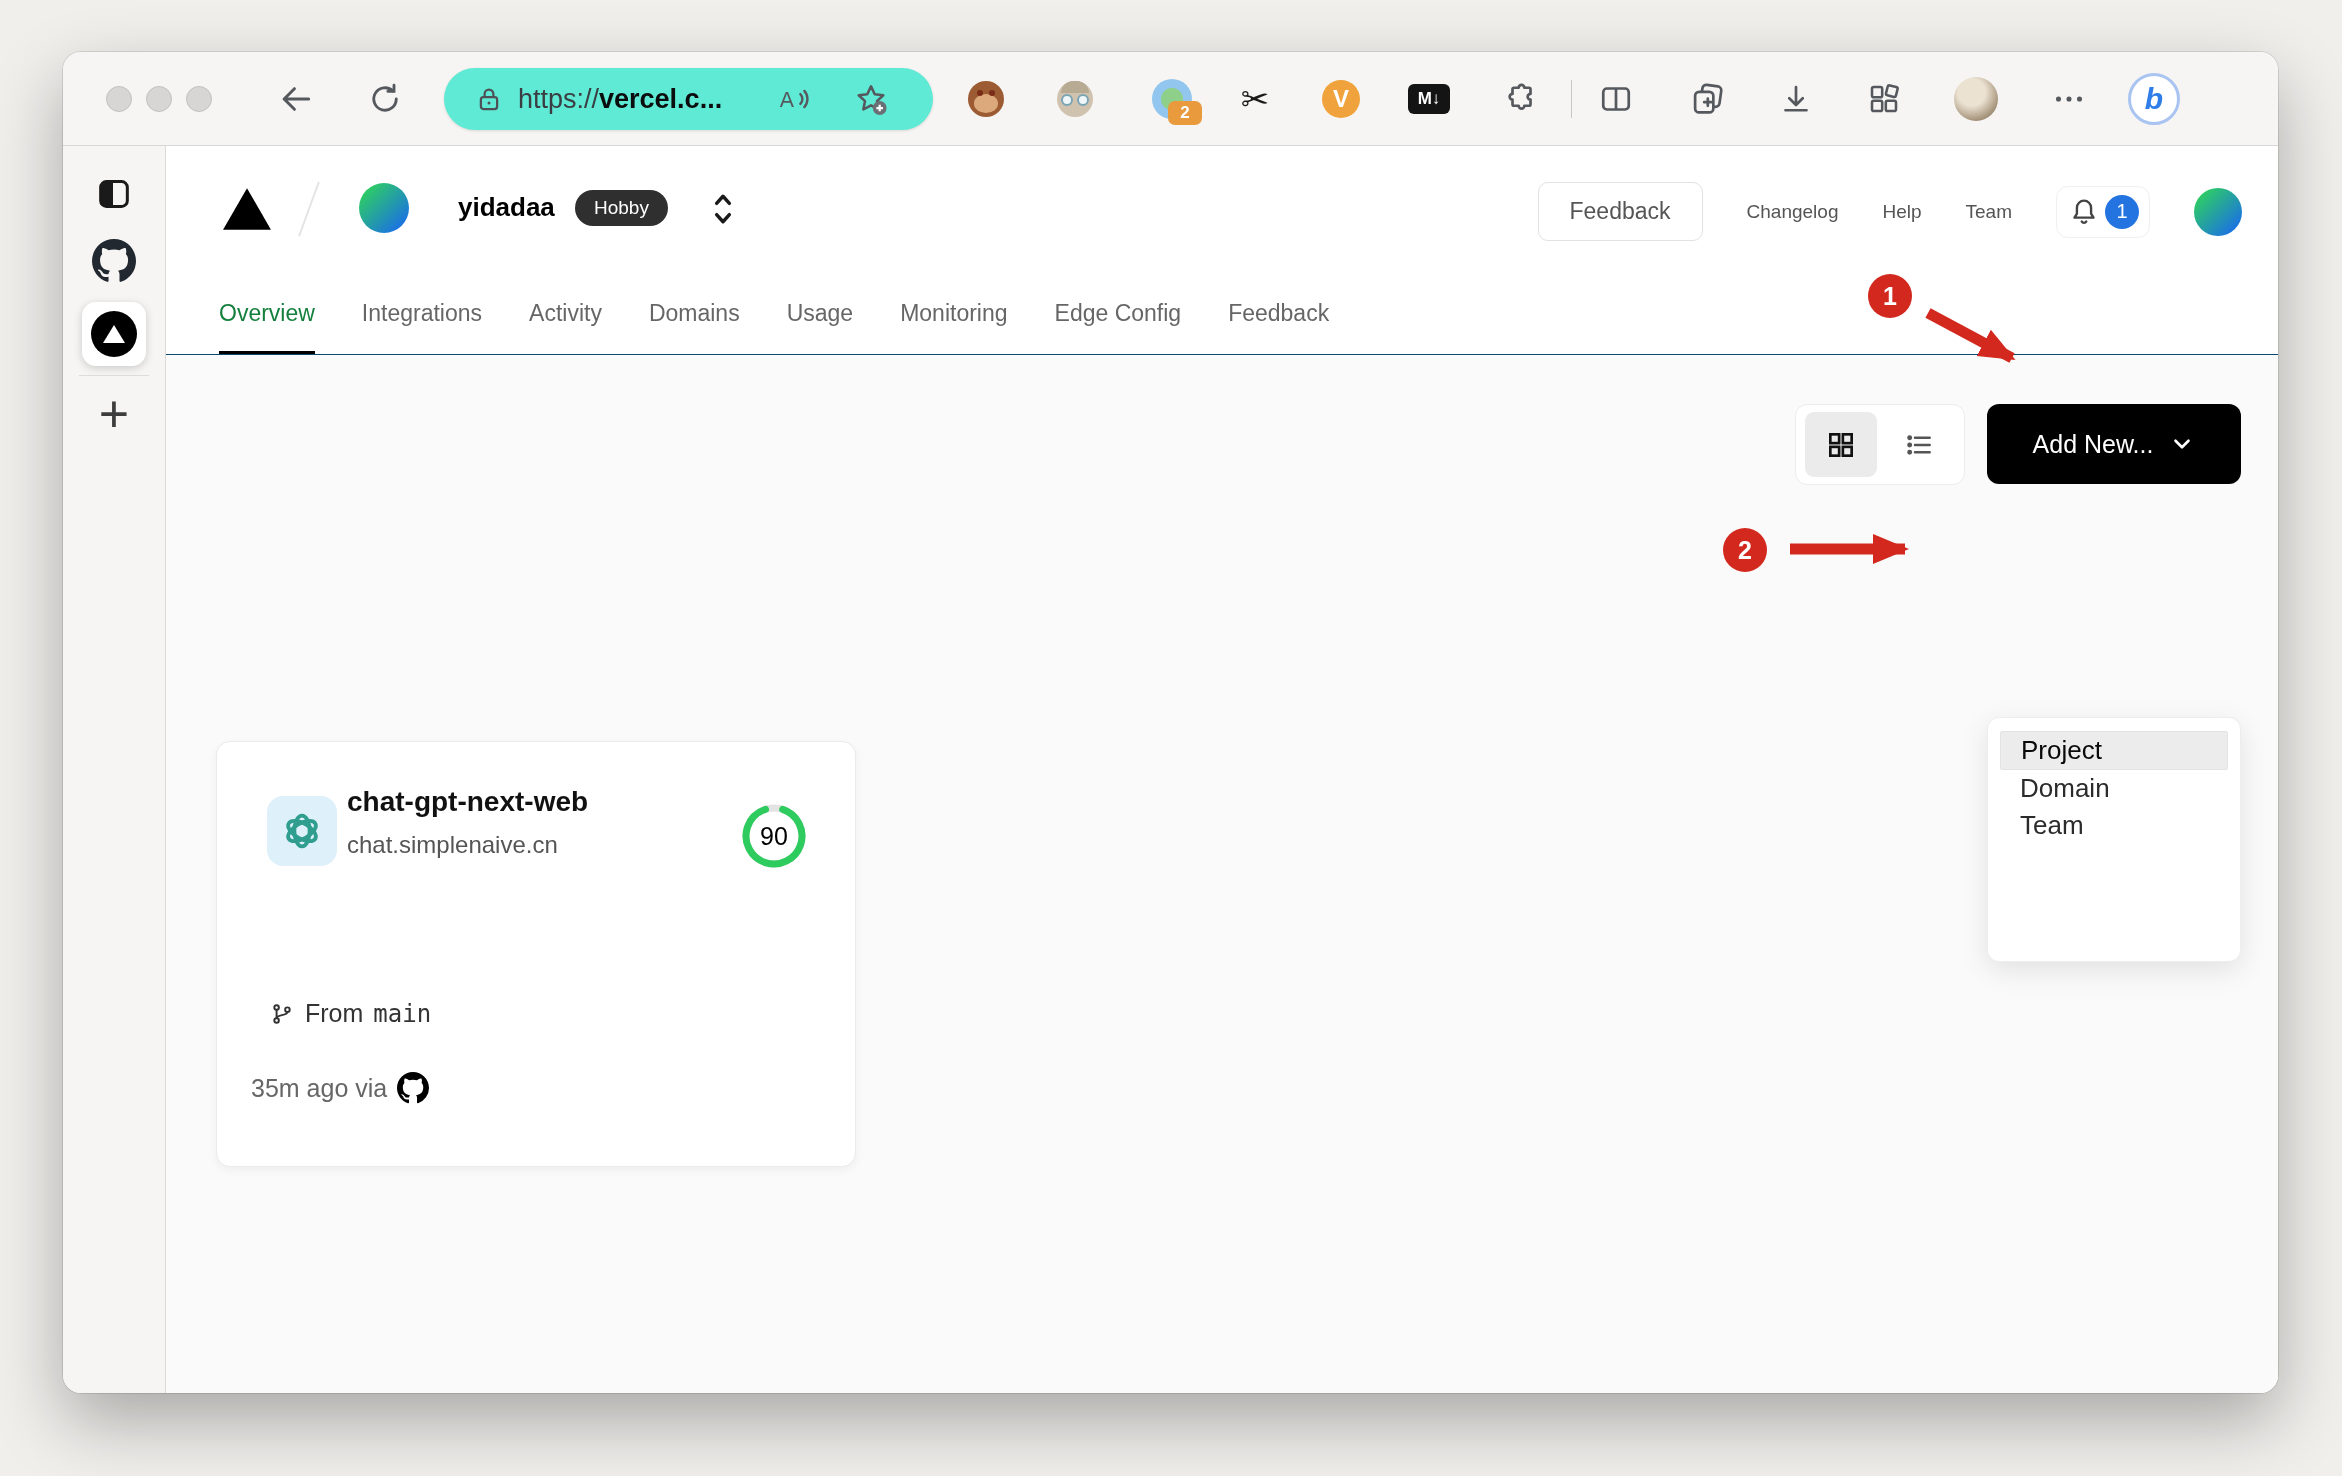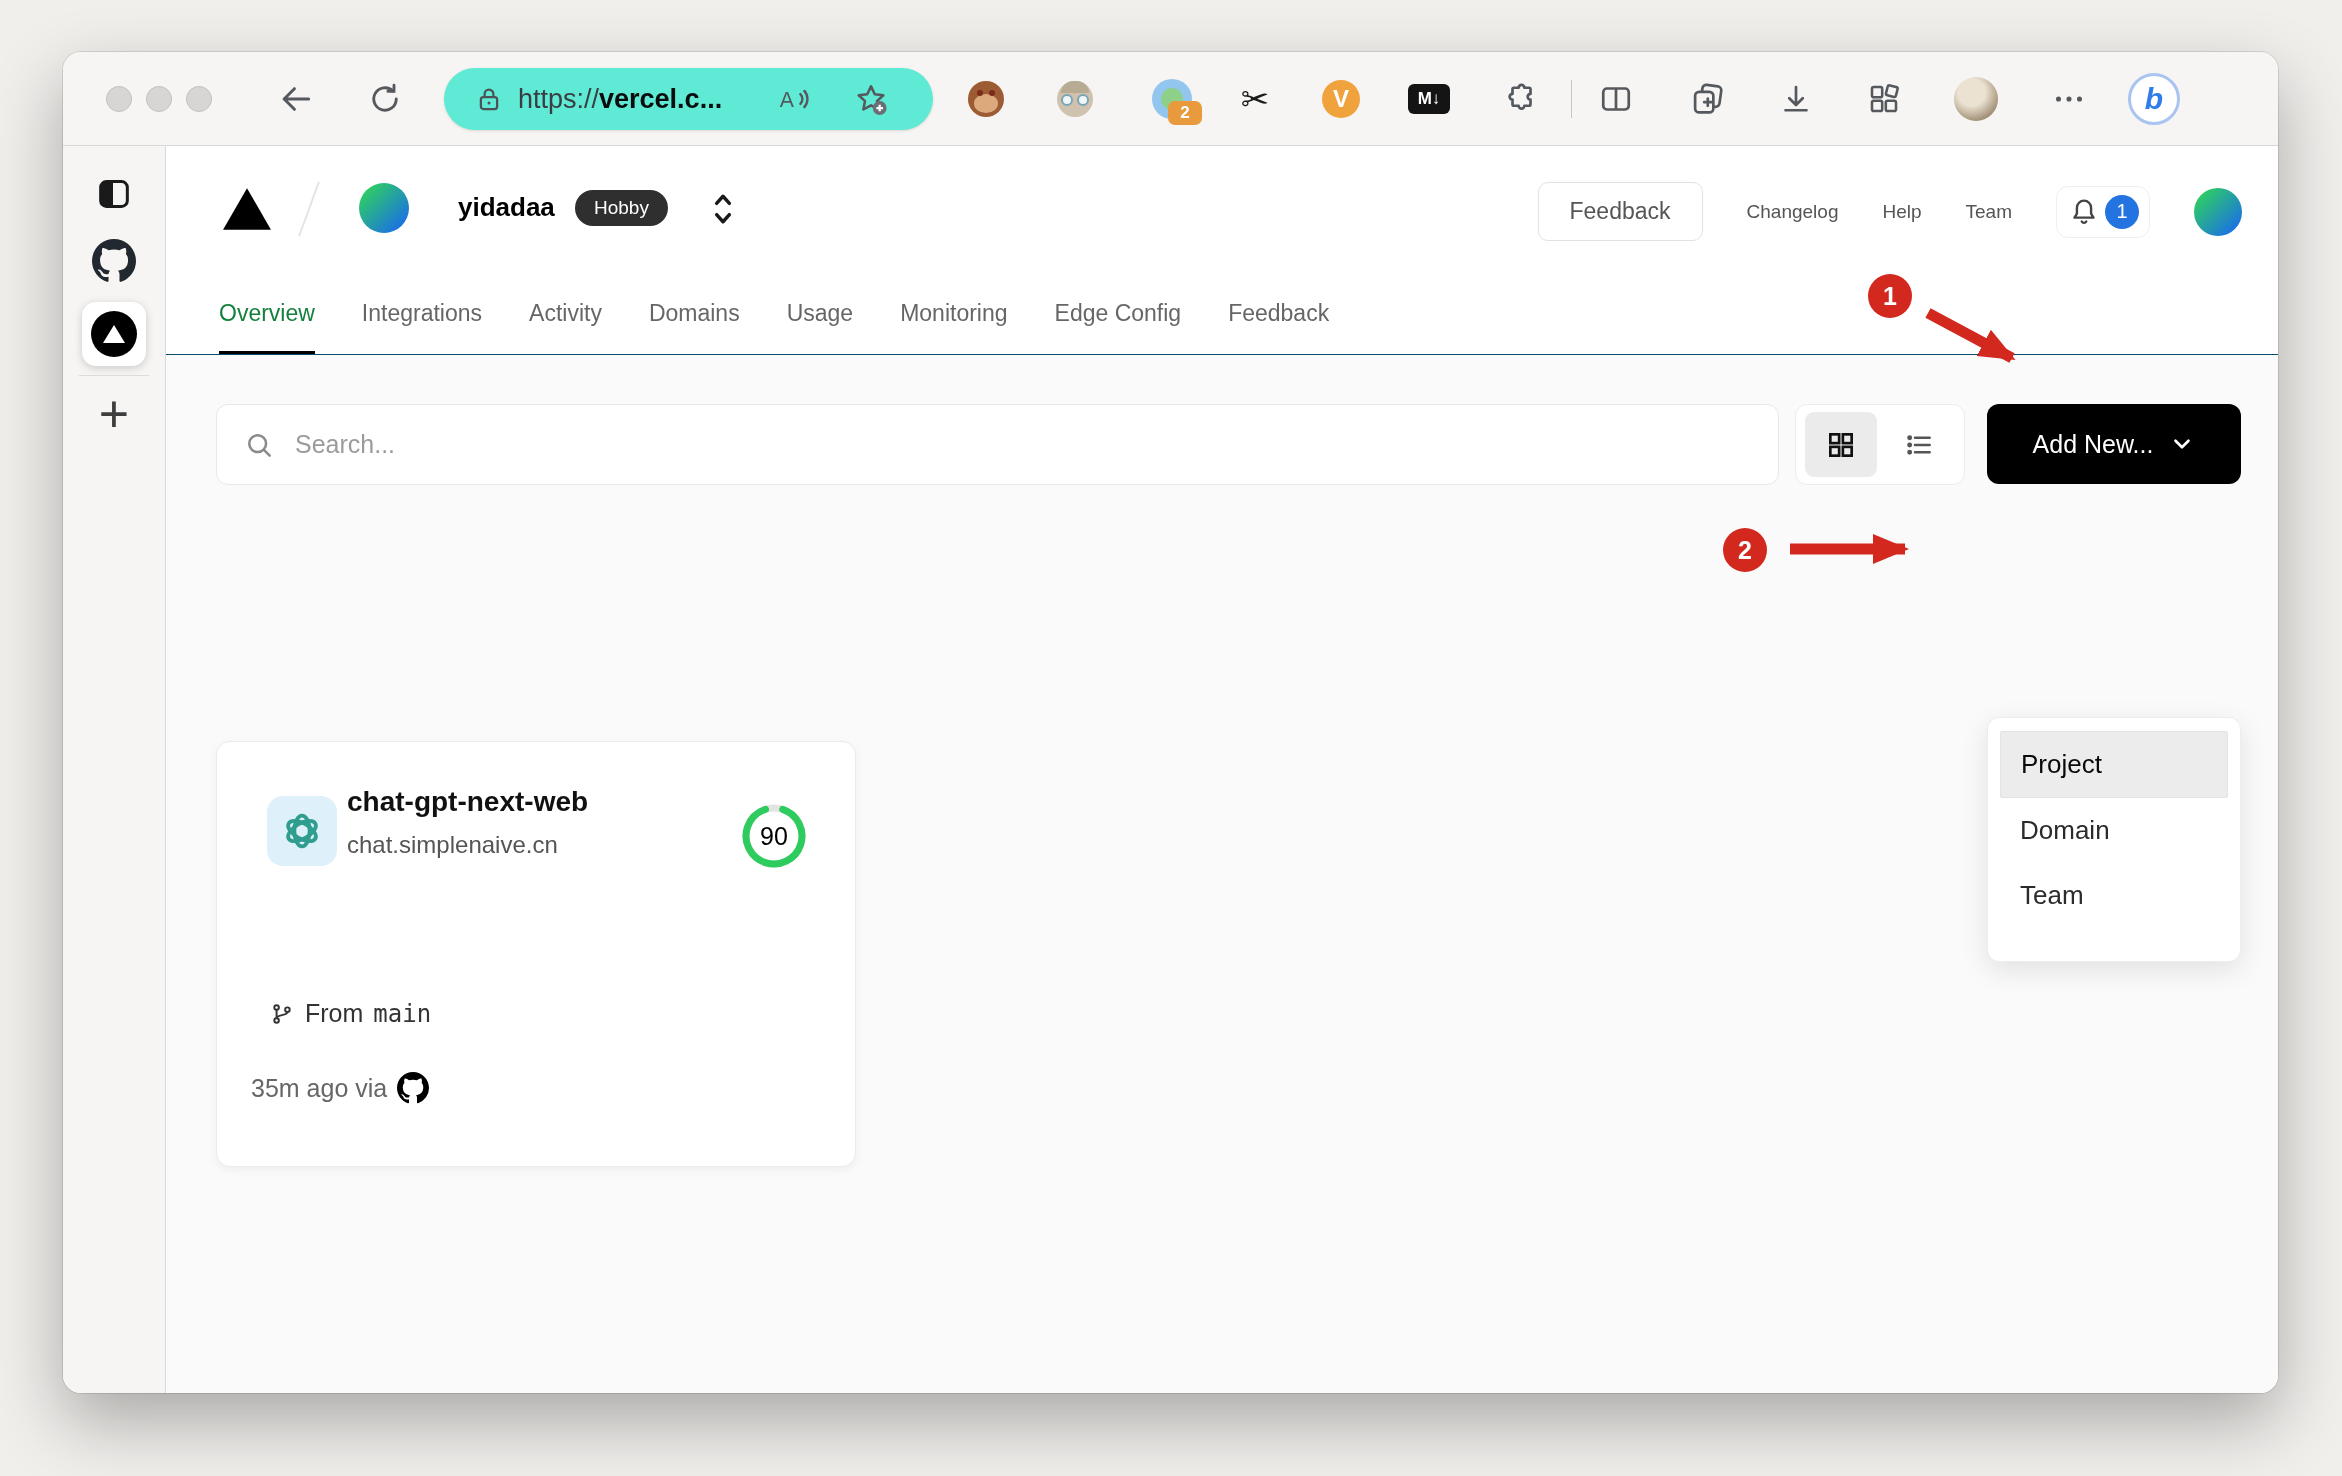--- a/index.html
+++ b/index.html
@@ -78,21 +78,21 @@
   #list-btn{width:72px;height:65px;display:flex;align-items:center;justify-content:center;}
   #addnew-btn{
     position:absolute;left:1821px;top:49px;width:254px;height:80px;background:#000;border-radius:12px;
     color:#fff;font-size:25px;display:flex;align-items:center;justify-content:center;gap:16px;
   }
   
   #dropdown{
     position:absolute;left:1821px;top:362px;width:254px;height:245px;background:#fff;border:1px solid #ededed;
     border-radius:12px;box-shadow:0 8px 28px rgba(0,0,0,.10);padding:13px 12px;box-sizing:border-box;
   }
-  .dd-item{font-size:26px;color:#2b2b2b;padding:17px 20px;border-radius:2px;}
+  .dd-item{font-size:26px;color:#2b2b2b;padding:3px 20px;border-radius:2px;}
   .dd-item.hl{background:#ececec;color:#0a0a0a;border:1px solid #e3e3e3;}
   
   #card{
     position:absolute;left:50px;top:386px;width:640px;height:426px;background:#fff;border:1px solid #ebebeb;
     border-radius:14px;box-shadow:0 3px 10px rgba(0,0,0,.05);box-sizing:border-box;
   }
   #card-icon{position:absolute;left:50px;top:54px;width:70px;height:70px;background:#def0fa;border-radius:16px;display:flex;align-items:center;justify-content:center;}
   #card-title{position:absolute;left:130px;top:44px;font-size:28px;font-weight:bold;color:#111;}
   #card-domain{position:absolute;left:130px;top:89px;font-size:24px;color:#555;}
   #score-wrap{position:absolute;left:521px;top:58px;width:72px;height:72px;}
@@ -300,29 +300,20 @@
         <span class="tab">Domains</span>
         <span class="tab">Usage</span>
         <span class="tab">Monitoring</span>
         <span class="tab">Edge Config</span>
         <span class="tab">Feedback</span>
       </div>
     </div>
 
     <div id="section">
 
-      <div id="searchbar">
-        <span style="margin:0 18px 0 26px;display:flex">
-          <svg width="32" height="32" viewBox="0 0 24 24" fill="none" stroke="#8a8a8a" stroke-width="1.9" stroke-linecap="round">
-              <circle cx="11" cy="11" r="6.3"></circle>
-              <path d="M15.7 15.7L20 20"></path>
-            </svg>
-        </span>
-        <input id="search-input" placeholder="Search..." style="">
-      </div>
 
       <div id="view-toggle">
         <span id="grid-btn">
           <svg width="32" height="32" viewBox="0 0 24 24" fill="none" stroke="#111" stroke-width="2">
               <rect x="4" y="4" width="6.6" height="6.6"></rect>
               <rect x="13.4" y="4" width="6.6" height="6.6"></rect>
               <rect x="4" y="13.4" width="6.6" height="6.6"></rect>
               <rect x="13.4" y="13.4" width="6.6" height="6.6"></rect>
             </svg>
         </span>

